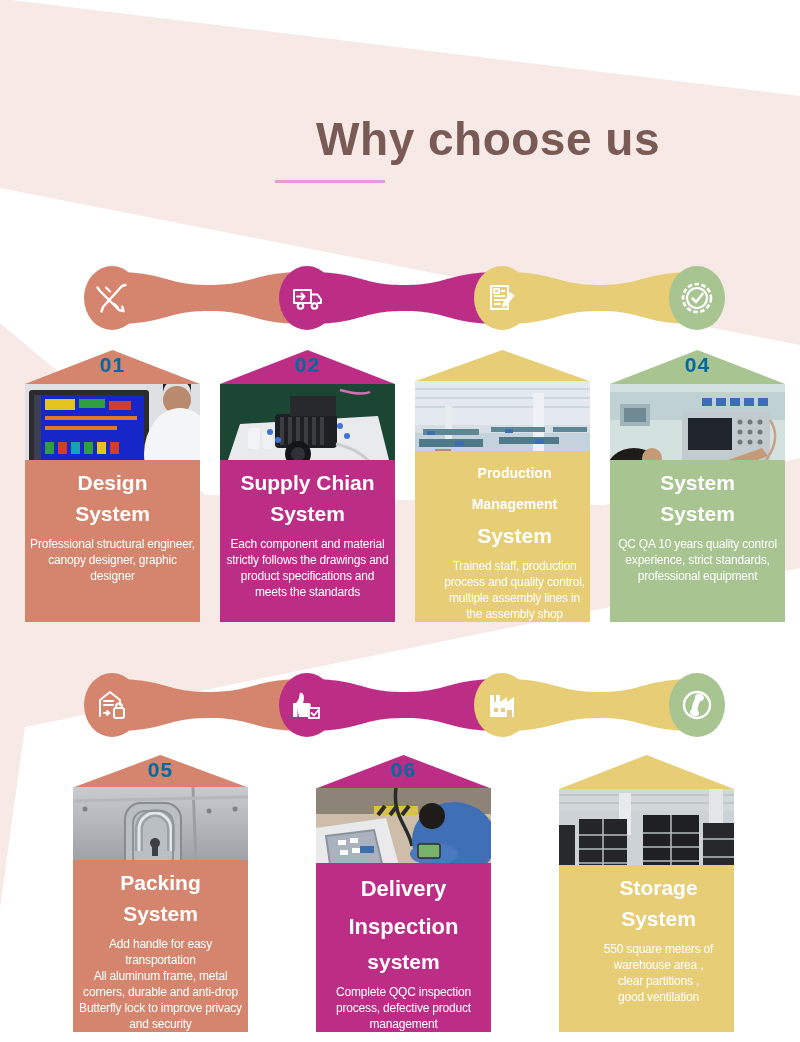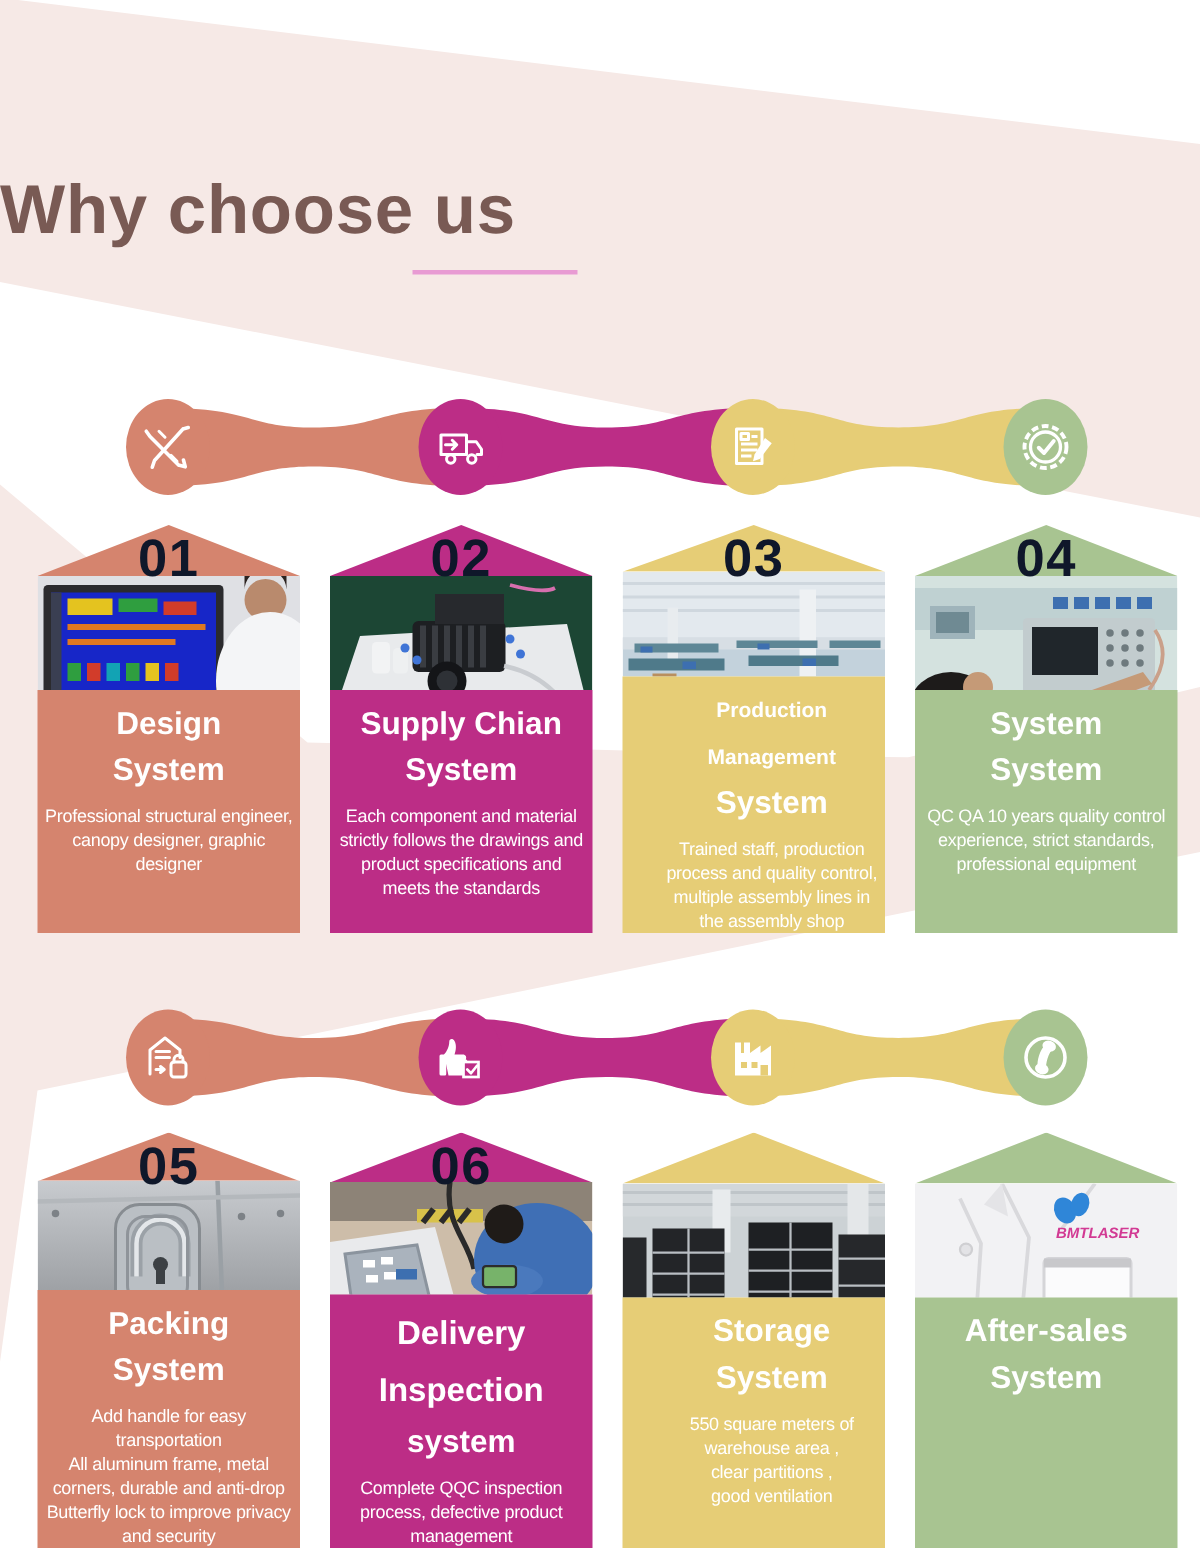--- a/index.html
+++ b/index.html
@@ -8,43 +8,43 @@
     background:#f6e9e6;
     font-family:"Liberation Sans", sans-serif;
   }
   
   .bg-shape{position:absolute;inset:0;background:#ffffff;}
   .bg-top{clip-path:polygon(12px 0, 800px 0, 800px 96px);}
   .bg-mid{clip-path:polygon(0 188px, 800px 345px, 800px 458px, 605px 505px, 205px 495px, 0 323px);}
   .bg-bottom{clip-path:polygon(25px 727px, 800px 568px, 800px 1042px, 0 1042px, 0 908px);}
 
   
-  .heading{position:absolute;top:112px;left:0;width:660px;text-align:left;}
+  .heading{position:absolute;top:112px;left:0;width:660px;text-align:right;}
   .heading h1{
     margin:0;font-size:46px;font-weight:bold;letter-spacing:.5px;
     color:#795a54;
   }
   .underline{width:110px;height:3px;background:#e89bd3;margin:14px auto 0;}
 
   
   .icon-band{position:absolute;left:0;width:800px;height:80px;}
   .band-1{top:258px;}
   .band-2{top:665px;}
 
   
   .card-row{position:absolute;left:25px;width:760px;display:flex;gap:20px;}
   .row-1{top:350px;}
   .row-2{top:755px;}
   .card{position:relative;width:175px;display:flex;flex-direction:column;}
   .row-1 .card{height:272px;}
-  .row-2 .card{height:277px;}
+  .row-2 .card{height:277px;margin-left:48px;}
   .roof{height:34px;clip-path:polygon(50% 0,100% 100%,0 100%);}
   .card-number{
     position:absolute;top:3px;left:0;width:100%;text-align:center;
-    color:#0f172a;font-size:35px;font-weight:bold;letter-spacing:1px;z-index:2;
+    color:#0369a1;font-size:21px;font-weight:bold;letter-spacing:1px;z-index:2;
   }
   .photo{height:76px;overflow:hidden;line-height:0;}
   .photo svg{width:175px;height:100px;display:block;}
   .card-body{flex:1;text-align:center;color:#fff;padding:7px 4px 0;}
   .card-title{font-size:21px;font-weight:bold;line-height:31px;}
   .t1-small{font-size:14px;line-height:31px;}
   .t1-mid{font-size:22px;line-height:38px;}
   .card-desc{
     margin-top:7px;font-size:12px;line-height:16px;letter-spacing:-.2px;
     white-space:pre-line;
@@ -231,21 +231,20 @@
         </svg>
       </div>
       <div class="card-body c-magenta">
         <div class="card-title">Supply Chian</div>
         <div class="card-title">System</div>
         <div class="card-desc">Each component and material strictly follows the drawings and product specifications and meets the standards</div>
       </div>
     </div>
 
     <div class="card">
-      <div class="card-number">03</div>
       <div class="roof c-yellow"></div>
       <div class="photo">
         <svg viewBox="0 0 175 100" preserveAspectRatio="none">
           <rect width="175" height="44" fill="#e3e9ee"></rect>
           <g stroke="#cfd7de" stroke-width="2">
             <line x1="0" y1="8" x2="175" y2="8"></line>
               <line x1="0" y1="17" x2="175" y2="17"></line>
             <line x1="0" y1="26" x2="175" y2="26"></line>
           </g>
           <rect y="44" width="175" height="56" fill="#c3d2dc"></rect>

